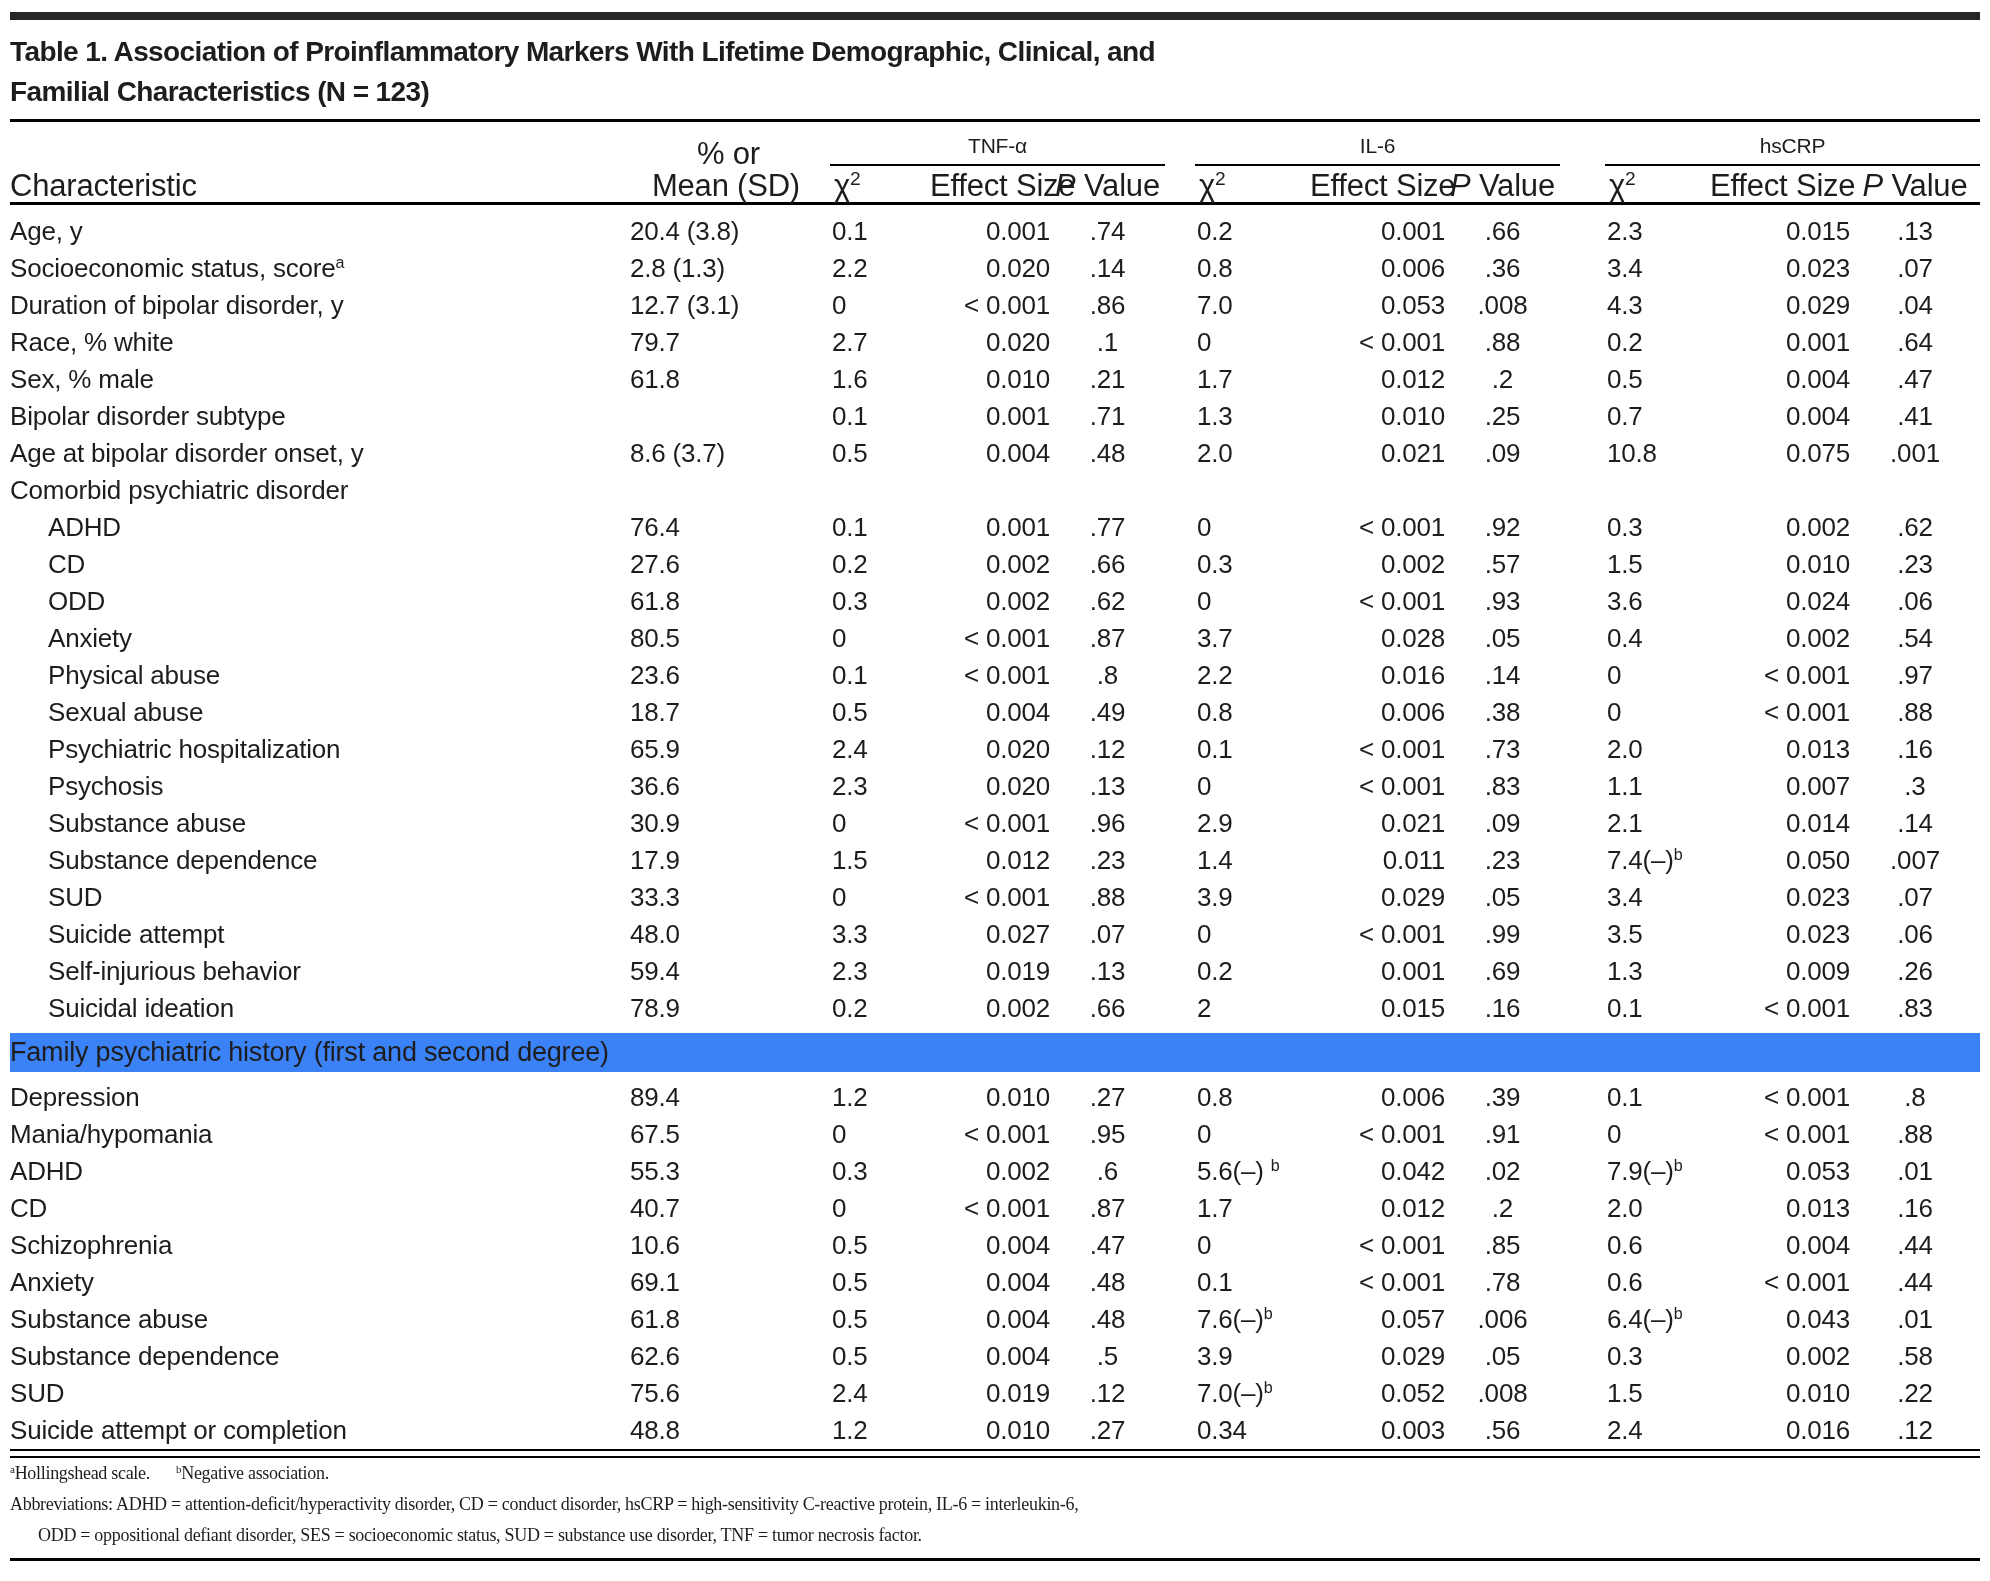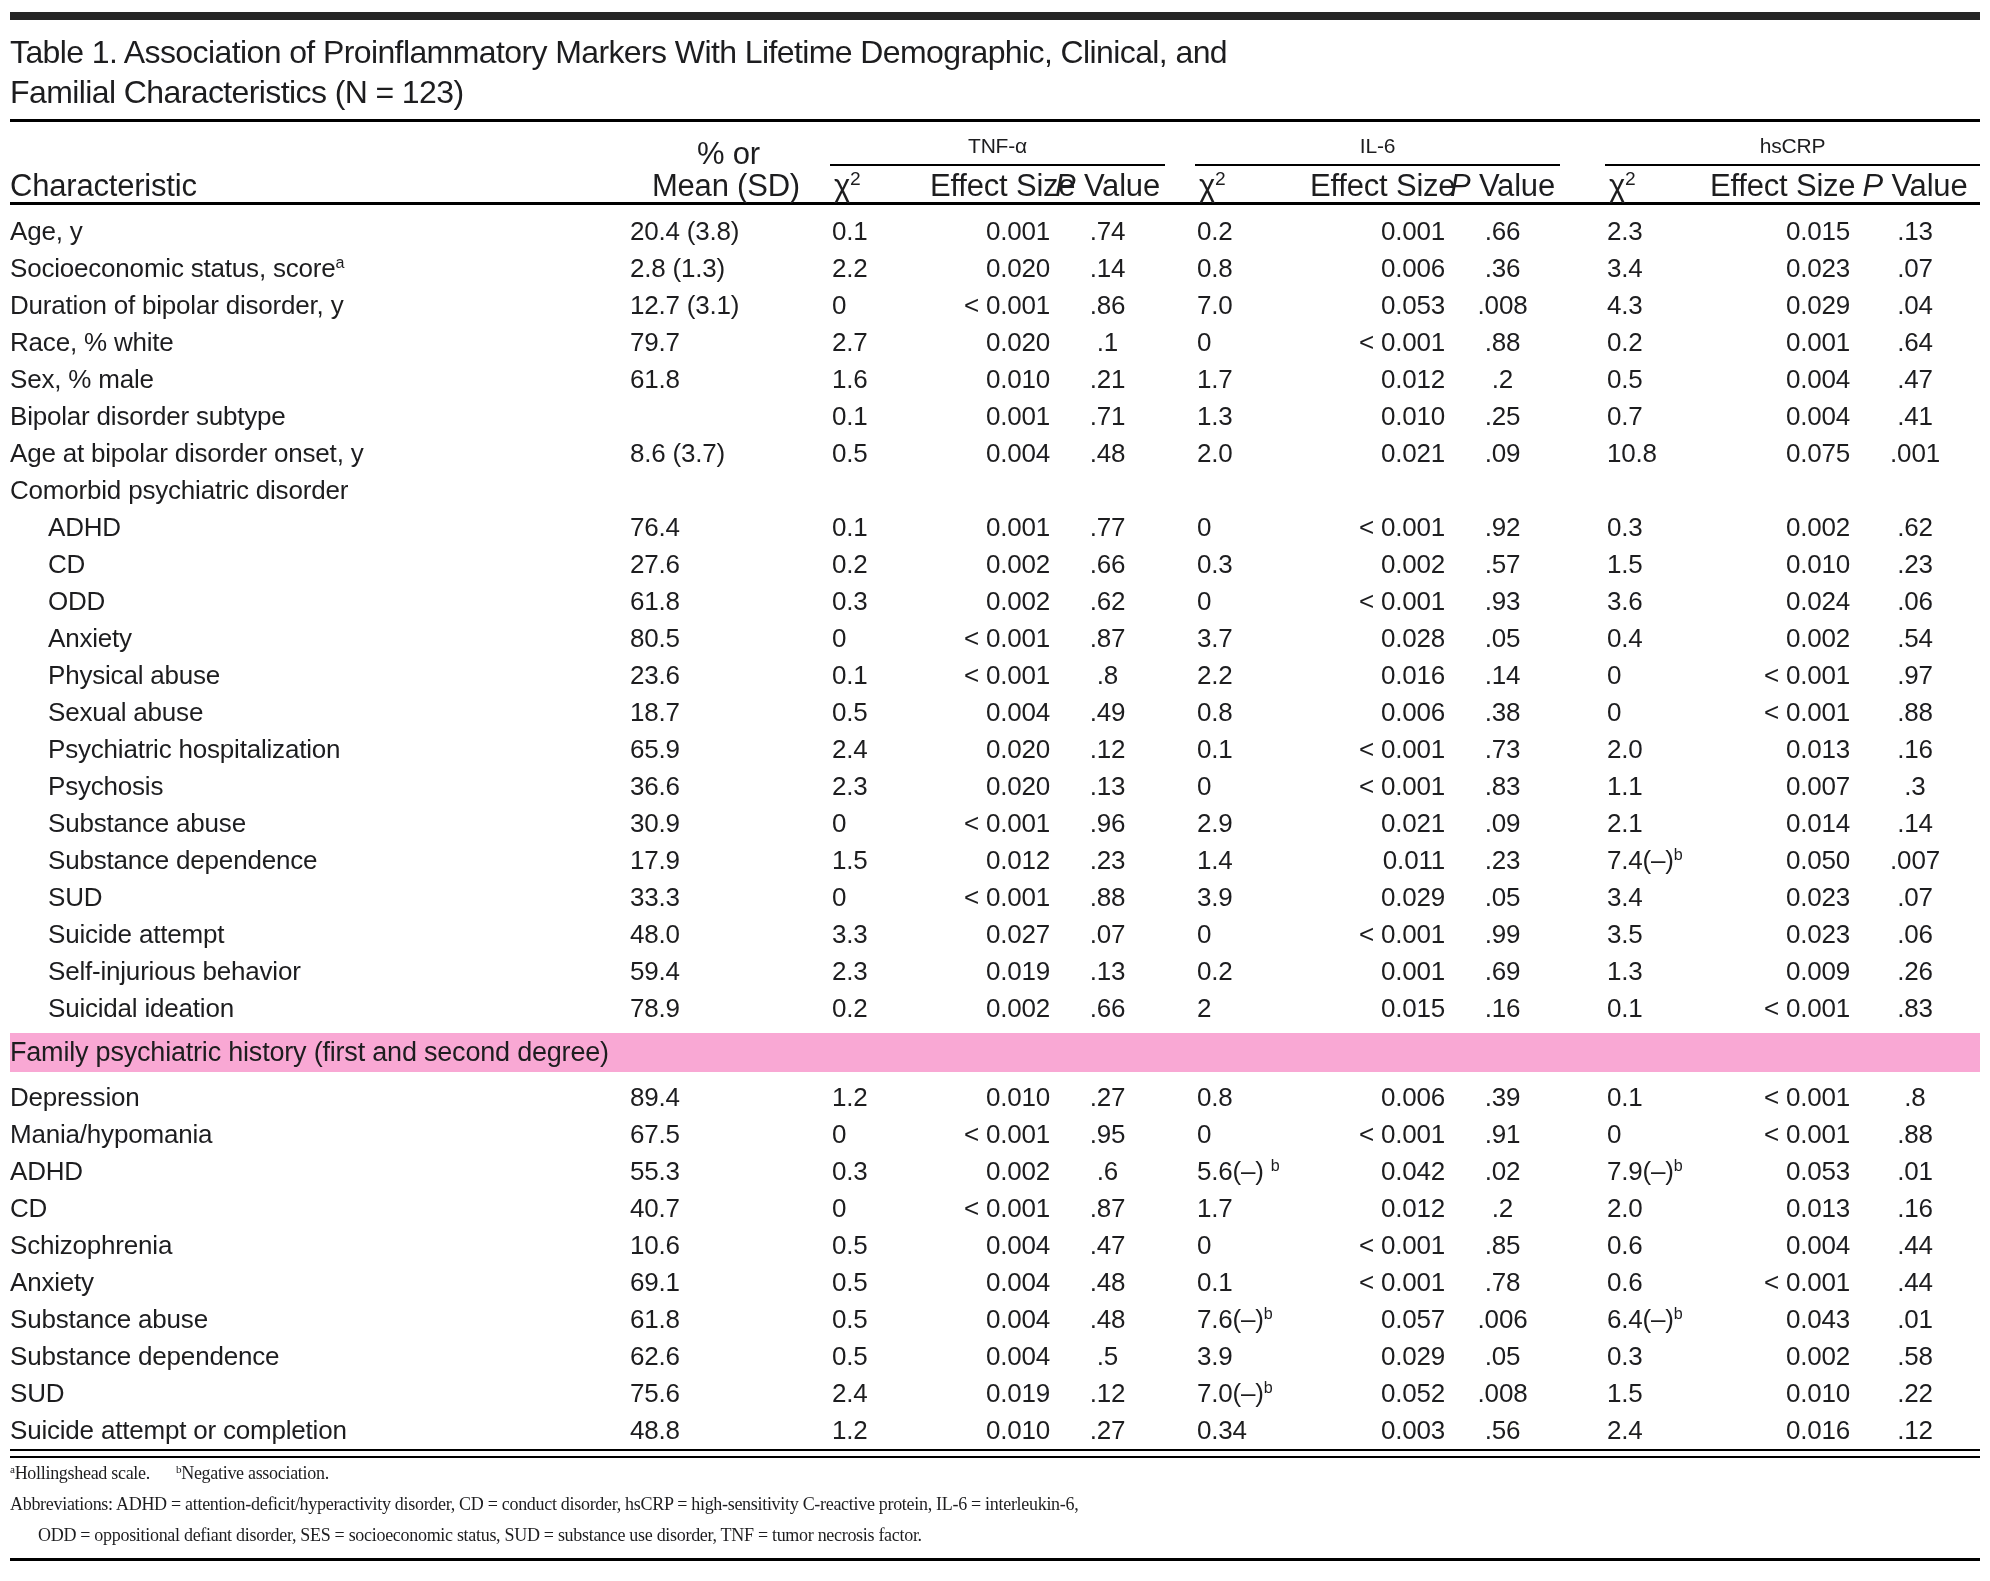--- a/index.html
+++ b/index.html
@@ -4,21 +4,21 @@
 <style>
   html,body{margin:0;padding:0;background:#ffffff;}
   body{
     width:1990px;height:1581px;overflow:hidden;
     color:#1d1d1f;
     font-family:"Liberation Sans","DejaVu Sans",sans-serif;
     letter-spacing:-0.2px;
   }
   .container{padding:12px 10px 0 10px;}
   .topbar{height:8px;background:#262626;margin-bottom:12px;width:1970px;}
-  .title{font-weight:normal;font-size:32px;line-height:40px;letter-spacing:-0.6px;}
+  .title{font-weight:bold;font-size:28px;line-height:40px;letter-spacing:-0.6px;}
   .titlerule{border-top:3px solid #000;margin-top:7px;width:1970px;}
 
   table{border-collapse:collapse;width:1970px;table-layout:fixed;}
   th,td{padding:0;font-weight:normal;white-space:nowrap;}
   thead th{font-size:31px;vertical-align:bottom;line-height:32px;}
   th.char{text-align:left;}
   th.pct{text-align:right;}
   .pctline1{padding-right:40px;}
   th.groupname{text-align:center;border-bottom:2px solid #000;font-size:21px;padding-top:8px;padding-bottom:2px;}
   th.chi{text-align:left;padding-left:4px;padding-top:4px;}
@@ -28,21 +28,21 @@
 
   tbody td{font-size:26px;line-height:37px;}
   tbody tr:first-child td{padding-top:3px;}
   td.char{text-align:left;}
   td.char.ind{padding-left:38px;}
   td.pct{text-align:left;}
   td.chi{text-align:left;padding-left:2px;}
   td.eff{text-align:right;}
   td.p{text-align:center;}
   tr.band td{
-    background:#f9a8d4;
+    background:#3b82f6;
     border-top:6px solid #fff;border-bottom:7px solid #fff;
     font-size:27px;line-height:39px;text-align:left;
   }
   tfoot td{border-top:2px solid #000;border-bottom:2px solid #000;height:5px;}
 
   .footnotes{font-size:18px;line-height:31px;letter-spacing:-0.3px;font-family:Liberation Serif, serif;}
   .fnline .fnitem{margin-right:26px;}
   .abbrev2{padding-left:28px;}
   .bottomrule{border-top:3px solid #000;margin-top:7px;width:1970px;}
 

